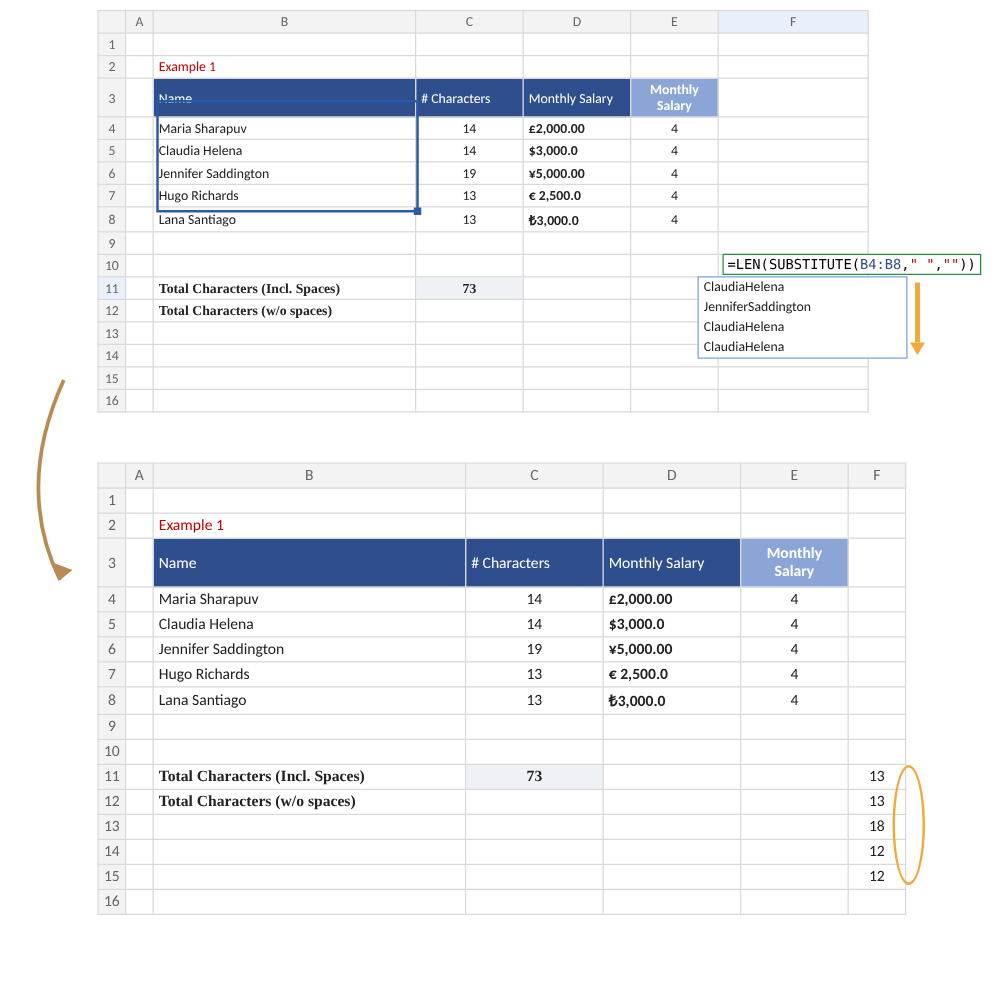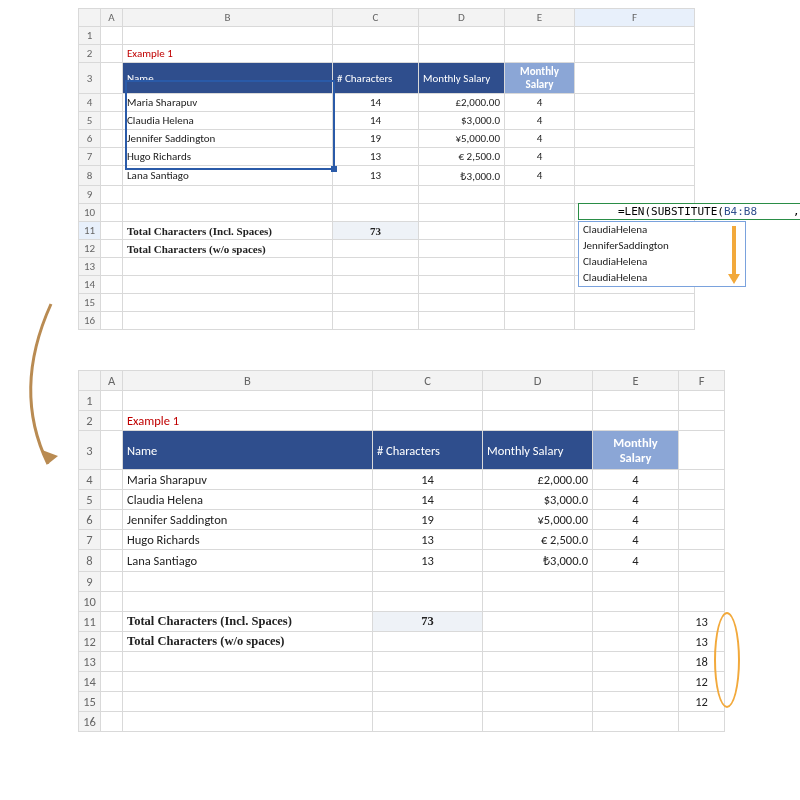--- a/index.html
+++ b/index.html
@@ -26,21 +26,21 @@
   .sheet .colhead, .sheet .rowhead {
     background: #f3f3f3;
     color: #666;
     text-align: center;
     font-weight: normal;
   }
   .sheet .rowhead { width: 22px; }
   .colA { width: 22px; }
   .colB { width: 210px; }
   .colC { width: 86px; text-align: center; }
-  .colD { width: 86px; text-align: right; }
+  .colD { width: 86px; text-align: left; font-weight: bold; }
   .colE { width: 70px; text-align: center; }
   .colF { width: 120px; }
   .ex-label { color: #c00000; font-weight: normal; font-size: 11px; }
   .thead-dark {
     background: #2f4e8d !important;
     color: #fff;
     font-weight: normal;
     text-align: left;
   }
   .thead-dark.center { text-align: left; }
@@ -65,21 +65,21 @@
   }
   .formula-pop {
     position: absolute;
     border: 1.5px solid #2a8d46;
     background: #fff;
     font-family: Consolas, monospace;
     font-size: 11px;
     padding: 1px 3px;
     white-space: nowrap;
   }
-  .formula-pop .fn { color: #000; margin-left: 36px; }
+  .formula-pop .fn { color: #000; }
   .formula-pop .ref { color: #2f4e8d; }
   .formula-pop .str { color: #c00000; }
   .spill-box {
     position: absolute;
     border: 1px solid #7aa2dd;
     background: #fff;
     font-size: 11px;
     line-height: 16px;
     padding: 0 4px;
   }
@@ -290,21 +290,21 @@
     </table>
 
 <div class="sel-range" style="top:72px; left:47px; width:210px; height:90px;">
   <div class="sel-handle"></div>
 </div>
 
 <div class="formula-pop" style="top:195px; left:500px;">
   <span class="fn">=LEN(SUBSTITUTE(</span><span class="ref">B4:B8</span><span class="fn">,</span><span class="str">" "</span><span class="fn">,</span><span class="str">""</span><span class="fn">))</span>
 </div>
 
-<div class="spill-box" style="top:213px; left:500px; width:168px;">
+<div class="spill-box" style="top:213px; left:480px; width:168px;">
   <div>ClaudiaHelena</div>
   <div>JenniferSaddington</div>
   <div>ClaudiaHelena</div>
   <div>ClaudiaHelena</div>
 </div>
 <div class="spill-arrow" style="top:218px; left:650px;">
   <div class="shaft"></div>
       <div class="head"></div>
 </div>
 </div>

